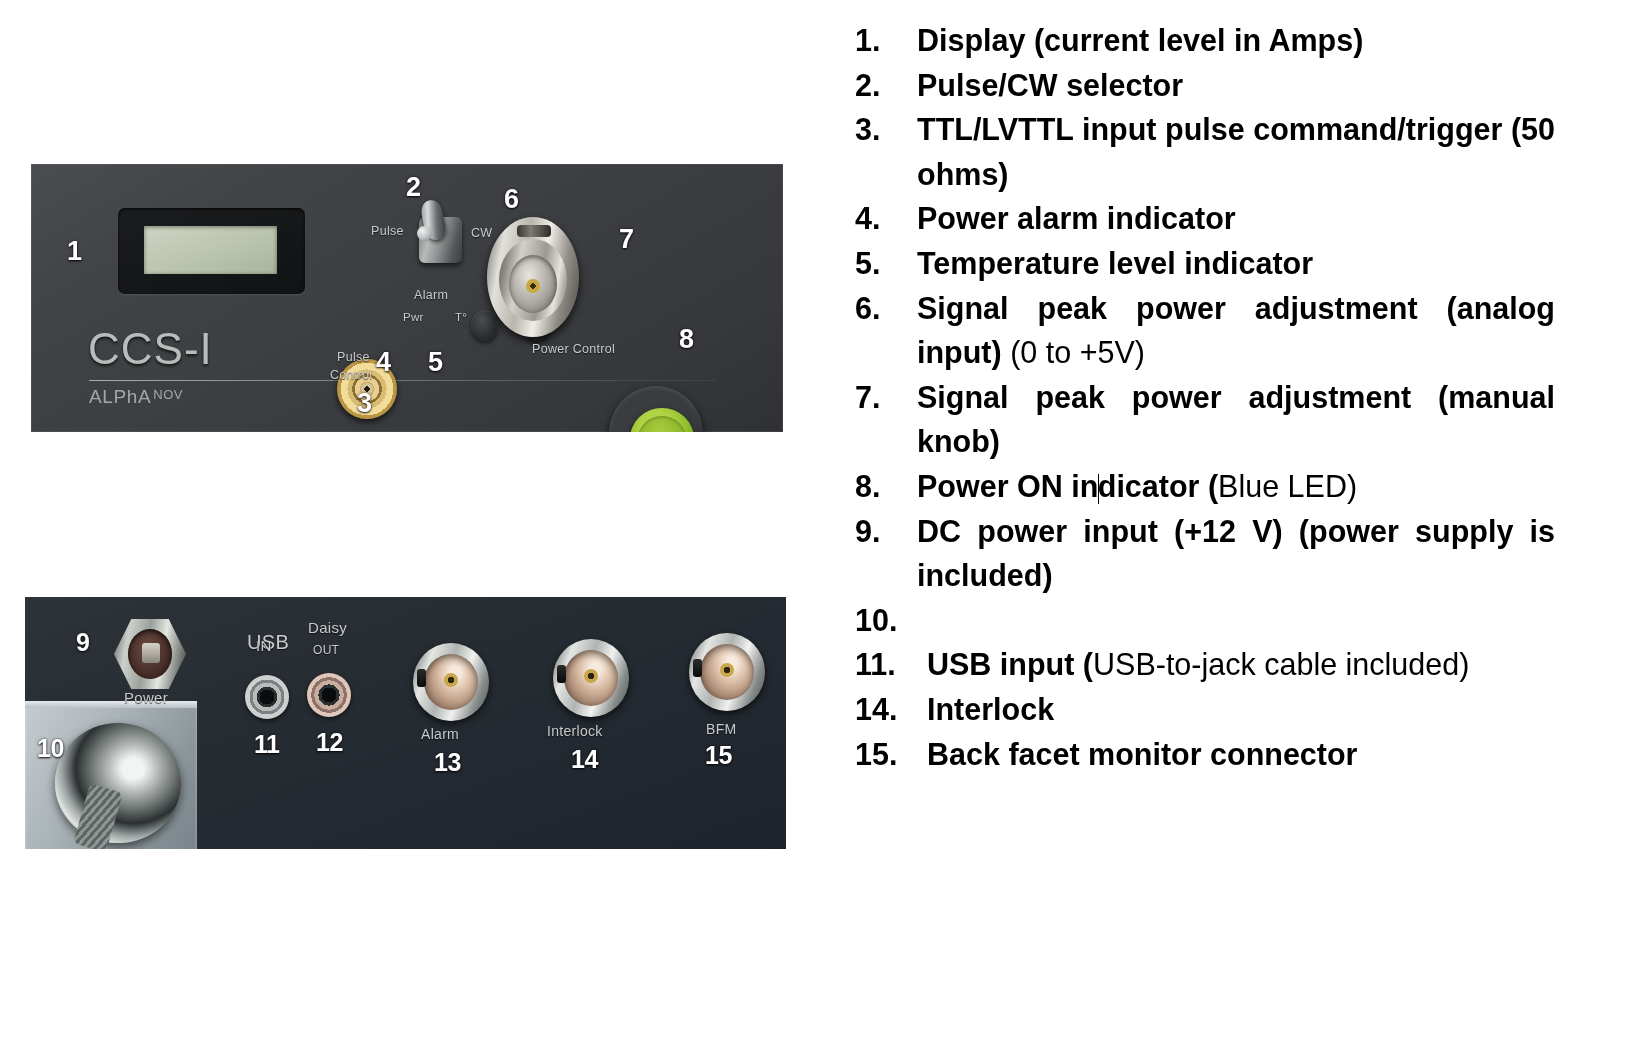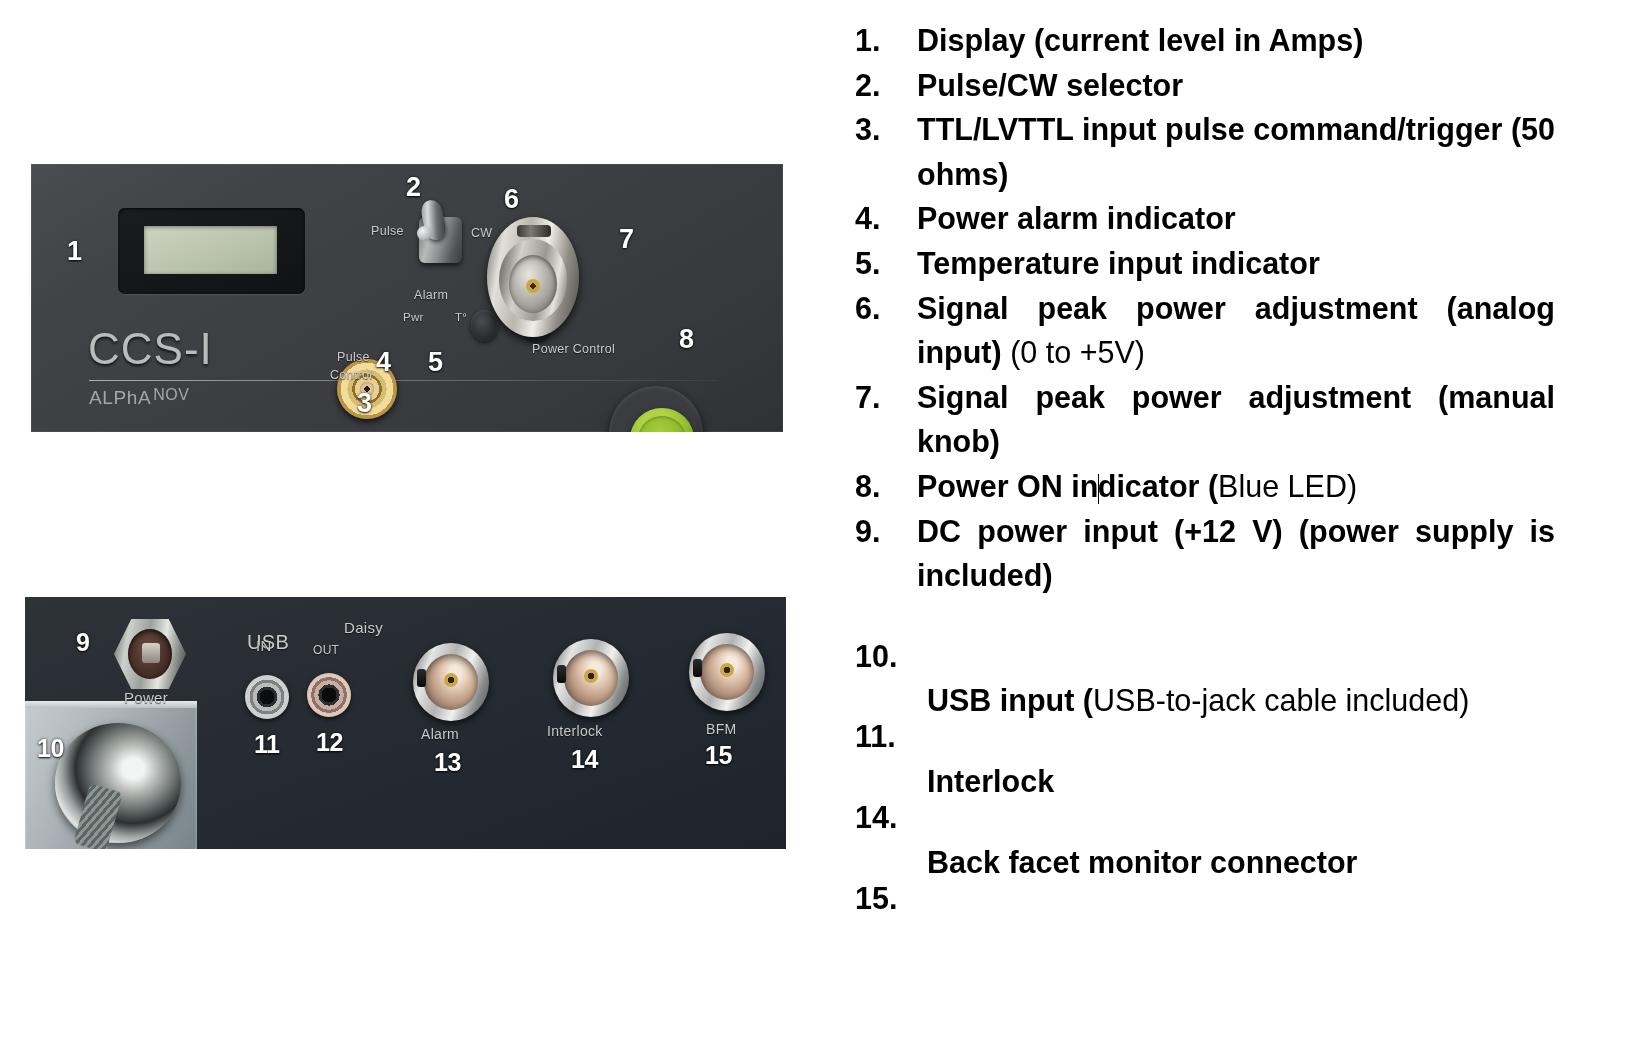--- a/index.html
+++ b/index.html
@@ -60,21 +60,21 @@
     text-shadow:0 2px 3px rgba(0,0,0,.7);
   }
   #brand-rule{
     position:absolute;left:58px;top:216px;width:628px;height:1px;
     background:linear-gradient(90deg,rgba(190,193,192,.85),rgba(150,153,152,.35) 70%,rgba(120,123,122,.15));
   }
   #brand-maker{
     position:absolute;left:58px;top:222px;
     font-size:19px;color:#a4a7a6;letter-spacing:.6px;
   }
-  #brand-maker sup{font-size:16px;vertical-align:4px;margin-left:2px;}
+  #brand-maker sup{font-size:13px;vertical-align:4px;margin-left:2px;}
 
   
   #sma-connector{
     position:absolute;left:306px;top:195px;width:60px;height:60px;
     border-radius:50%;
     background:
       radial-gradient(circle at 50% 50%,#2a1e10 0 8%,#c9ab6d 8% 17%,#e9cf92 17% 29%,#8d6f2f 29% 35%,
       #d8bb72 35% 46%,#f2dc9a 46% 62%,#b99544 62% 76%,#e6cb85 76% 88%,#8d7030 88% 100%);
     box-shadow:0 3px 6px rgba(0,0,0,.7);
   }
@@ -242,21 +242,21 @@
     list-style:none;margin:0;padding:0;
     font-size:30.5px;line-height:44.6px;color:#000;
   }
   #legend-list li{
     display:flex;align-items:flex-start;
   }
   .item-num{
     font-weight:bold;flex:0 0 auto;text-align:left;
   }
   .item-num.narrow{width:62px;}
-  .item-num.wide{width:72px;margin-top:36px;}
+  .item-num.wide{width:72px;}
   .item-body{
     flex:1 1 auto;font-weight:bold;
     text-align:justify;text-align-last:left;
   }
   .item-body.nojust{text-align:left;}
   .item-body .reg{font-weight:normal;}
   .caret{
     display:inline-block;width:0;border-left:1.6px solid #000;
     height:30px;vertical-align:-7px;margin:0 -0.8px;
   }
@@ -348,21 +348,21 @@
   <div class="bnc-rear" id="bnc-bfm">
     <div class="ring"></div>
     <div class="cup"></div>
     <div class="slot"></div>
     <div class="pin"></div>
   </div>
 
   <span class="silk" style="left:99px;top:92px;font-size:15px;">Power</span>
   <span class="silk" style="left:222px;top:34px;font-size:20px;">USB</span>
   <span class="silk" style="left:231px;top:40px;font-size:15px;">IN</span>
-  <span class="silk" style="left:283px;top:22px;font-size:15px;margin-left:36px;">Daisy</span>
+  <span class="silk" style="left:283px;top:22px;font-size:15px;">Daisy</span>
   <span class="silk" style="left:288px;top:46px;font-size:12px;">OUT</span>
   <span class="silk" style="left:396px;top:129px;font-size:14px;">Alarm</span>
   <span class="silk" style="left:522px;top:126px;font-size:14px;">Interlock</span>
   <span class="silk" style="left:681px;top:124px;font-size:14px;">BFM</span>
 
   <span class="callout mid" style="left:51px;top:33px;">9</span>
   <span class="callout mid" style="left:12px;top:139px;">10</span>
   <span class="callout mid" style="left:229px;top:135px;">11</span>
   <span class="callout mid" style="left:291px;top:133px;">12</span>
   <span class="callout mid" style="left:409px;top:153px;">13</span>
@@ -382,21 +382,21 @@
     <li>
       <span class="item-num narrow">3.</span>
       <span class="item-body">TTL/LVTTL input pulse command/trigger (50 ohms)</span>
     </li>
     <li>
       <span class="item-num narrow">4.</span>
       <span class="item-body nojust">Power alarm indicator</span>
     </li>
     <li>
       <span class="item-num narrow">5.</span>
-      <span class="item-body nojust">Temperature input indicator</span>
+      <span class="item-body nojust">Temperature level indicator</span>
     </li>
     <li>
       <span class="item-num narrow">6.</span>
       <span class="item-body">Signal peak power adjustment (analog input)<span class="reg"> (0 to +5V)</span></span>
     </li>
     <li>
       <span class="item-num narrow">7.</span>
       <span class="item-body">Signal peak power adjustment (manual knob)</span>
     </li>
     <li>

